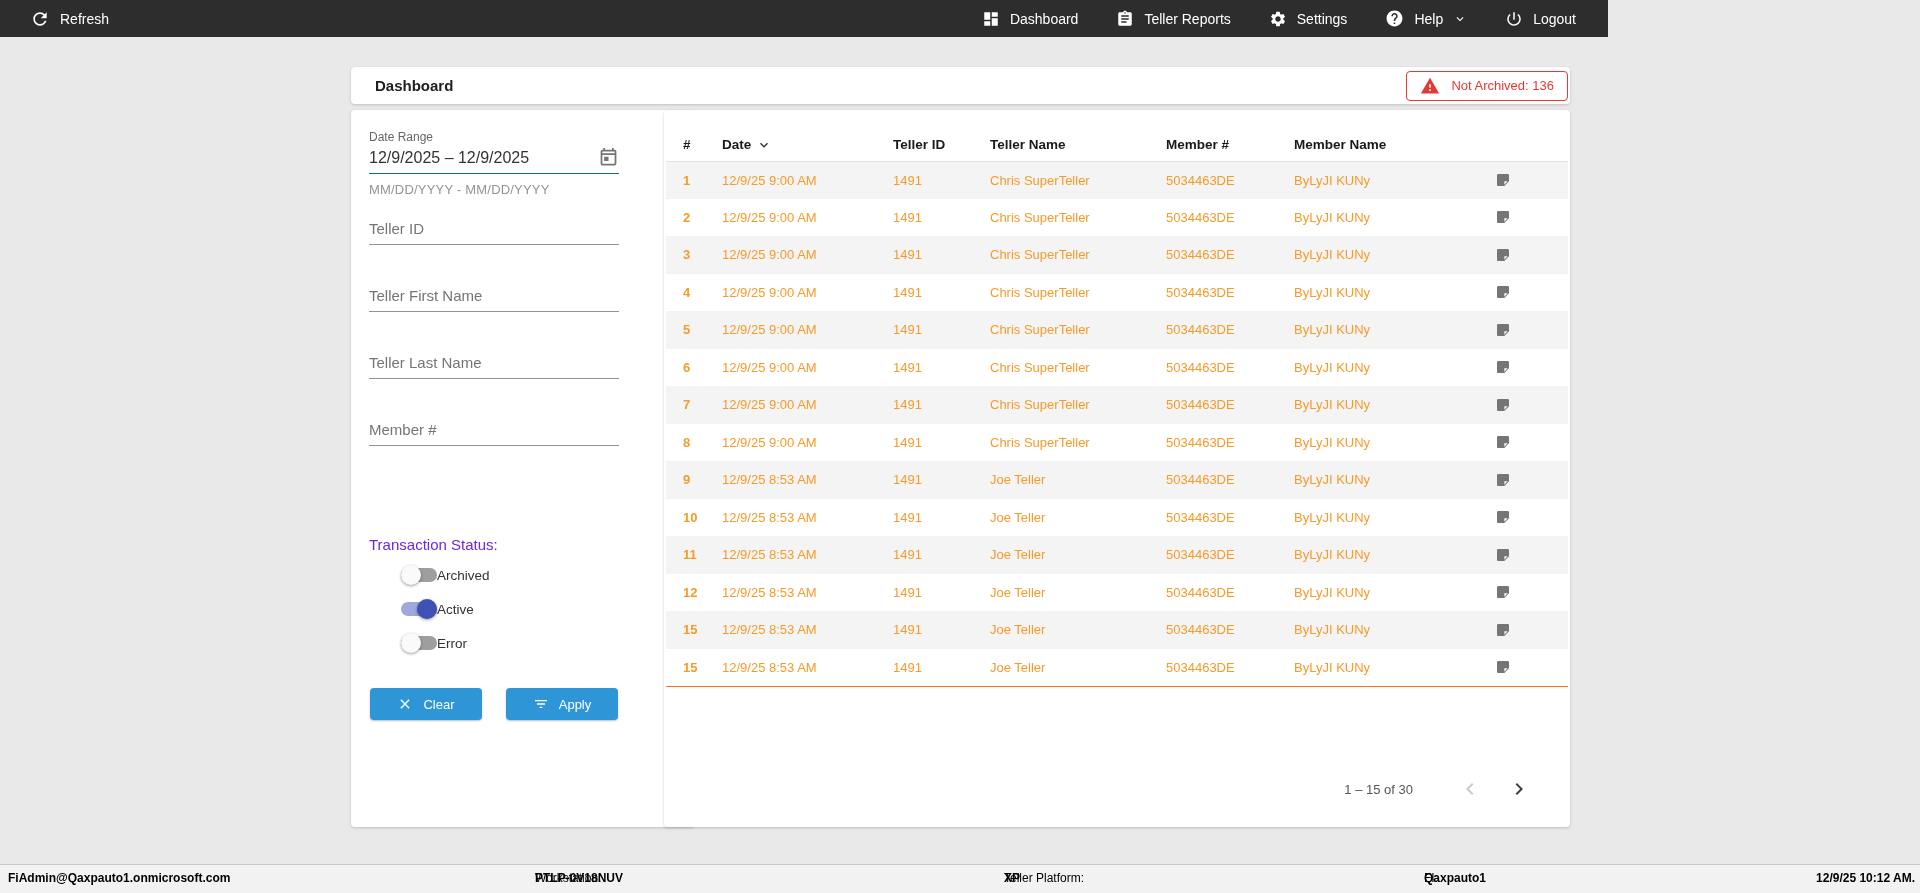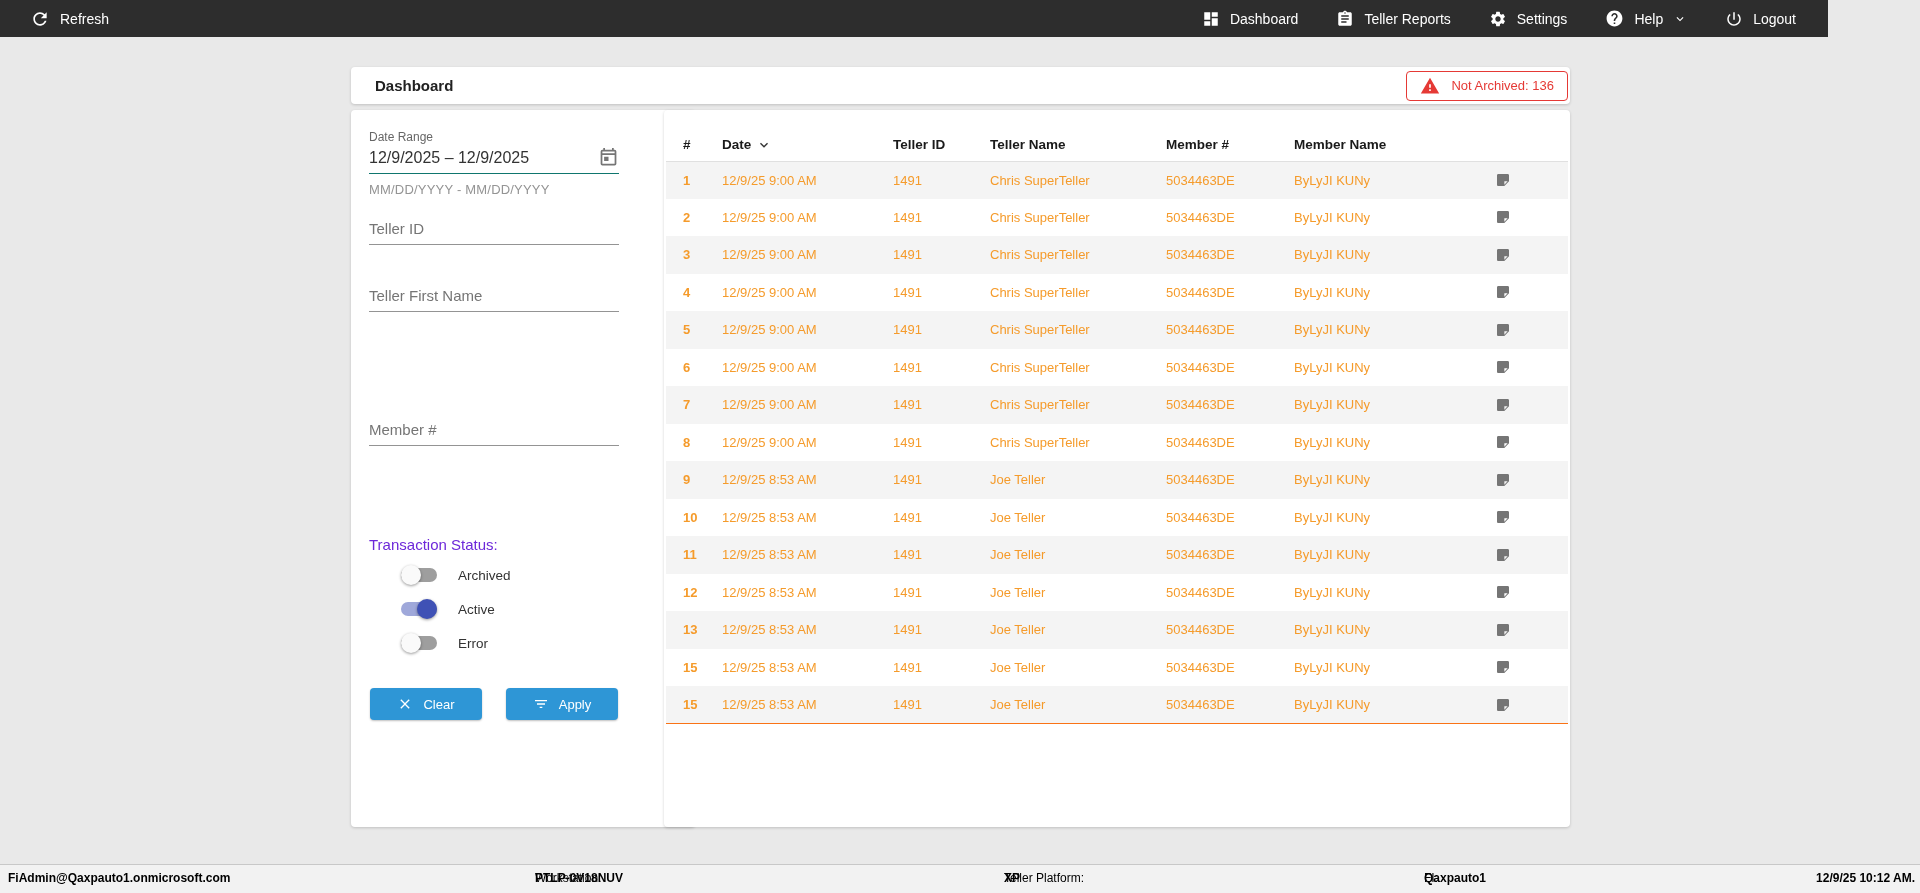--- a/index.html
+++ b/index.html
@@ -6,21 +6,21 @@
   html,body { width:1920px; height:893px; }
   body {
     font-family: "Liberation Sans", sans-serif;
     background:#e9e9e9;
     position:relative;
     overflow:hidden;
   }
 
   
   .navbar{
-    position:absolute; top:0; left:0; width:1828px; height:37px;
+    position:absolute; top:0; left:0; width:1608px; height:37px;
     background:var(--navbar_bg,#2d2d2d);
     display:flex; align-items:center; justify-content:space-between;
     padding:0 32px 0 30px;
   }
   .nav-left, .nav-item{
     display:flex; align-items:center; gap:10px;
     color:#fff; font-size:14px; cursor:pointer; white-space:nowrap;
   }
   .nav-right{ display:flex; align-items:center; gap:38px; }
   .nav-icon{ display:inline-flex; }
@@ -59,21 +59,21 @@
     width:100%; border:none; outline:none; background:transparent;
     border-bottom:1px solid #949494; font-family:inherit;
     font-size:15px; color:#333; padding:4px 0 7px 0;
   }
   .filter-field input::placeholder{ color:#757575; opacity:1; }
   .ff-0{ top:106px; } .ff-1{ top:173px; } .ff-2{ top:240px; } .ff-3{ top:307px; } .ff-4{ top:374px; }
 
   .status-label{ position:absolute; left:18px; top:426px; font-size:15px; color:#6d28d9; }
   .toggle-row{
     position:absolute; left:50px; height:24px;
-    display:flex; align-items:center; gap:21px;
+    display:flex; align-items:center; gap:0;
     font-size:13.5px; color:#333; cursor:pointer;
   }
   .tr-0{ top:453px; } .tr-1{ top:487px; } .tr-2{ top:521px; }
   .toggle{ position:relative; width:36px; height:20px; flex:0 0 auto; }
   .toggle .track{ position:absolute; left:0; top:3px; width:36px; height:14px; border-radius:7px; background:#9e9e9e; }
   .toggle .thumb{
     position:absolute; left:0; top:0; width:20px; height:20px; border-radius:50%;
     background:#fafafa; box-shadow:0 1px 3px rgba(0,0,0,.4);
   }
   .toggle.on .track{ background:var(--toggle_track_on,#9fa8da); }
@@ -217,20 +217,23 @@
         </span>
       </div>
       <div class="dr-hint">MM/DD/YYYY - MM/DD/YYYY</div>
     </div>
 
     <div class="filter-field ff-0">
       <input type="text" placeholder="Teller ID" style="">
     </div>
     <div class="filter-field ff-1">
       <input type="text" placeholder="Teller First Name" style="">
+    </div>
+    <div class="filter-field ff-2">
+      <input type="text" placeholder="Teller Last Name" style="">
     </div>
     <div class="filter-field ff-3">
       <input type="text" placeholder="Member #" style="">
     </div>
 
     <div class="status-label">Transaction Status:</div>
 
     <div class="toggle-row tr-0">
       <span class="toggle">
           <span class="track"></span>
@@ -453,33 +456,20 @@
             <td>Joe Teller</td>
             <td>5034463DE</td>
             <td>ByLyJI KUNy</td>
             <td class="c-icon">
               <svg width="16" height="16" viewBox="0 0 24 24" fill="#757575">
                 <path d="M19 3H5c-1.1 0-2 .9-2 2v14c0 1.1.9 2 2 2h9l7-7V5c0-1.1-.9-2-2-2zm-5 16v-5h5l-5 5z"></path>
               </svg>
             </td>
           </tr>
           <tr>
-            <td class="c1">13</td>
-            <td>12/9/25 8:53 AM</td>
-            <td>1491</td>
-            <td>Joe Teller</td>
-            <td>5034463DE</td>
-            <td>ByLyJI KUNy</td>
-            <td class="c-icon">
-              <svg width="16" height="16" viewBox="0 0 24 24" fill="#757575">
-                <path d="M19 3H5c-1.1 0-2 .9-2 2v14c0 1.1.9 2 2 2h9l7-7V5c0-1.1-.9-2-2-2zm-5 16v-5h5l-5 5z"></path>
-              </svg>
-            </td>
-          </tr>
-          <tr>
             <td class="c1">15</td>
             <td>12/9/25 8:53 AM</td>
             <td>1491</td>
             <td>Joe Teller</td>
             <td>5034463DE</td>
             <td>ByLyJI KUNy</td>
             <td class="c-icon">
               <svg width="16" height="16" viewBox="0 0 24 24" fill="#757575">
                 <path d="M19 3H5c-1.1 0-2 .9-2 2v14c0 1.1.9 2 2 2h9l7-7V5c0-1.1-.9-2-2-2zm-5 16v-5h5l-5 5z"></path>
               </svg>
@@ -494,20 +484,37 @@
             <td>ByLyJI KUNy</td>
             <td class="c-icon">
               <svg width="16" height="16" viewBox="0 0 24 24" fill="#757575">
                 <path d="M19 3H5c-1.1 0-2 .9-2 2v14c0 1.1.9 2 2 2h9l7-7V5c0-1.1-.9-2-2-2zm-5 16v-5h5l-5 5z"></path>
               </svg>
             </td>
           </tr>
         </tbody>
     </table>
 
+    <div class="paginator">
+      <span class="pag-label">1 – 15 of 30</span>
+      <button class="pag-btn pag-prev" aria-disabled="true">
+        <span style="display:inline-flex">
+          <svg width="24" height="24" viewBox="0 0 24 24" fill="#c9c9c9">
+              <path d="M15.41 7.41 14 6l-6 6 6 6 1.41-1.41L10.83 12z"></path>
+            </svg>
+        </span>
+      </button>
+      <button class="pag-btn pag-next">
+        <span style="display:inline-flex">
+          <svg width="24" height="24" viewBox="0 0 24 24" fill="#3f3f3f">
+              <path d="M8.59 16.59 13.17 12 8.59 7.41 10 6l6 6-6 6z"></path>
+            </svg>
+        </span>
+      </button>
+    </div>
   </section>
 </main>
 
 <footer class="statusbar">
   <span class="sb-user">FiAdmin@Qaxpauto1.onmicrosoft.com</span>
   <span class="sb-ws">
       <span>Workstation: </span>
       <span class="sb-val">PTLP-0V18NUV</span>
     </span>
   <span class="sb-tp">

